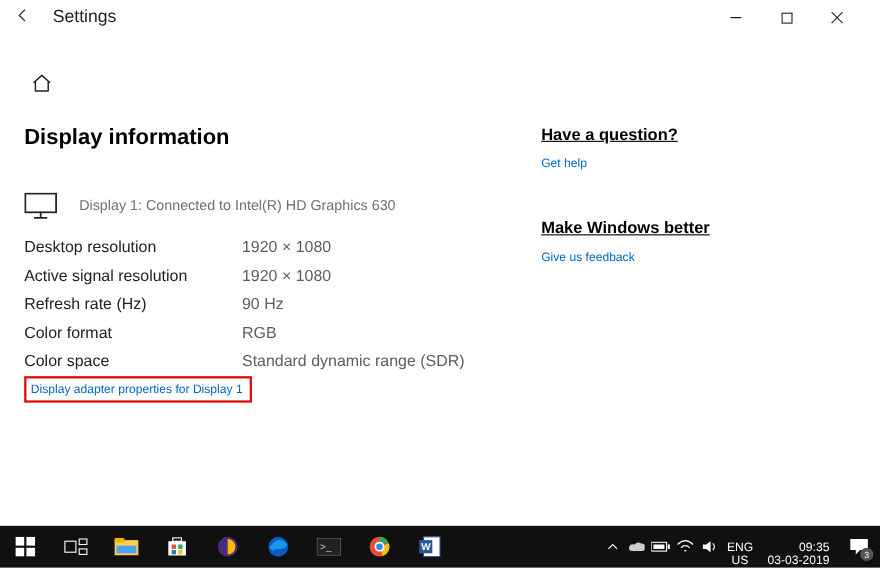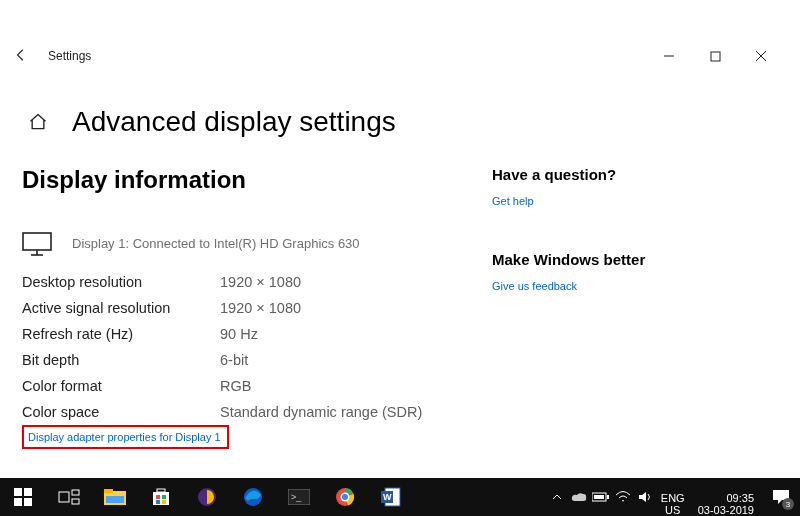--- a/index.html
+++ b/index.html
@@ -1,36 +1,36 @@
 <!DOCTYPE html>
 <html><head>
 <meta charset="utf-8">
 <style>
   html,body{margin:0;padding:0;width:800px;height:516px;font-family:"Segoe UI",Arial,sans-serif;background:#fff;color:#000;overflow:hidden;}
-  .titlebar{display:flex;align-items:center;height:32px;padding:0 16px 0 14px;font-size:12px;color:#222;margin-top:40px;}
+  .titlebar{display:flex;align-items:center;height:32px;padding:0 16px 0 14px;font-size:16px;color:#222;}
   .titlebar .back{width:14px;display:inline-block;}
   .titlebar .label{margin-left:20px;}
   .titlebar .spacer{flex:1;}
   .winbtn{width:46px;height:32px;display:flex;align-items:center;justify-content:center;font-size:12px;color:#222;}
   .header{display:flex;align-items:center;padding:34px 0 0 28px;}
   .home-icon{width:20px;height:20px;}
   .page-title{font-size:28px;font-weight:500;margin-left:24px;}
   .content{display:flex;padding:28px 0 0 22px;}
   .left{width:470px;}
   .right{width:260px;}
-  .section{font-size:24px;font-weight:600;margin-bottom:38px;}
+  .section{font-size:20px;font-weight:600;margin-bottom:38px;}
   .monitor-icon{width:30px;height:24px;margin-bottom:6px;}
   .display-caption{font-size:13px;color:#6f6f6f;margin-left:50px;margin-top:-26px;margin-bottom:18px;}
   table.props{border-collapse:collapse;font-size:14.5px;color:#222;}
   table.props td{padding:5px 0;vertical-align:top;}
   table.props td.key{width:198px;}
   table.props td.val{color:#5d5d5d;}
   .link{color:#0067c0;font-size:11px;cursor:pointer;}
   .link.box{display:inline-block;padding:4px 6px 4px 4px;border:2.5px solid #e00000;}
-  .right .q{font-size:15px;font-weight:600;margin-bottom:12px;}
+  .right .q{font-size:15px;font-weight:600;margin-bottom:12px;text-decoration:underline;}
   .right .link{display:block;margin-bottom:44px;}
   
   .taskbar{position:absolute;left:0;right:0;bottom:0;height:38px;background:#101010;display:flex;align-items:center;color:#fff;}
   .tb-item{width:46px;height:38px;display:flex;align-items:center;justify-content:center;}
   .tb-item svg{display:block;}
   .tray{margin-left:auto;display:flex;align-items:flex-end;height:38px;font-size:11px;}
   .tray .ic{width:22px;height:38px;display:flex;align-items:center;justify-content:center;color:#fff;}
   .lang{line-height:12px;text-align:center;width:34px;}
   .clock{line-height:12px;text-align:right;padding:0 8px;}
   .notif{width:38px;height:38px;display:flex;align-items:center;justify-content:center;position:relative;}
@@ -63,21 +63,20 @@
       </svg>
   </span>
 </div>
 
 <div class="header">
   <span class="home-icon">
     <svg viewBox="0 0 24 24" width="20" height="20">
         <path d="M3 11 L12 3 L21 11 M5 10 V20 H19 V10" stroke="#222" stroke-width="1.6" fill="none" stroke-linejoin="round"></path>
       </svg>
   </span>
-  <span class="page-title">Advanced display settings</span>
 </div>
 
 <div class="content">
   <div class="left">
     <div class="section">Display information</div>
 
     <div class="monitor-icon">
       <svg viewBox="0 0 30 24" width="30" height="24">
           <rect x="1" y="1" width="28" height="17" stroke="#222" stroke-width="1.6" fill="none"></rect>
           <line x1="9" y1="23" x2="21" y2="23" stroke="#222" stroke-width="1.6"></line>
@@ -92,24 +91,20 @@
             <td class="key">Desktop resolution</td>
             <td class="val">1920 × 1080</td>
           </tr>
       <tr>
             <td class="key">Active signal resolution</td>
             <td class="val">1920 × 1080</td>
           </tr>
       <tr>
             <td class="key">Refresh rate (Hz)</td>
             <td class="val">90 Hz</td>
-          </tr>
-      <tr>
-            <td class="key">Bit depth</td>
-            <td class="val">6-bit</td>
           </tr>
       <tr>
             <td class="key">Color format</td>
             <td class="val">RGB</td>
           </tr>
       <tr>
             <td class="key">Color space</td>
             <td class="val">Standard dynamic range (SDR)</td>
           </tr>
     </tbody>

